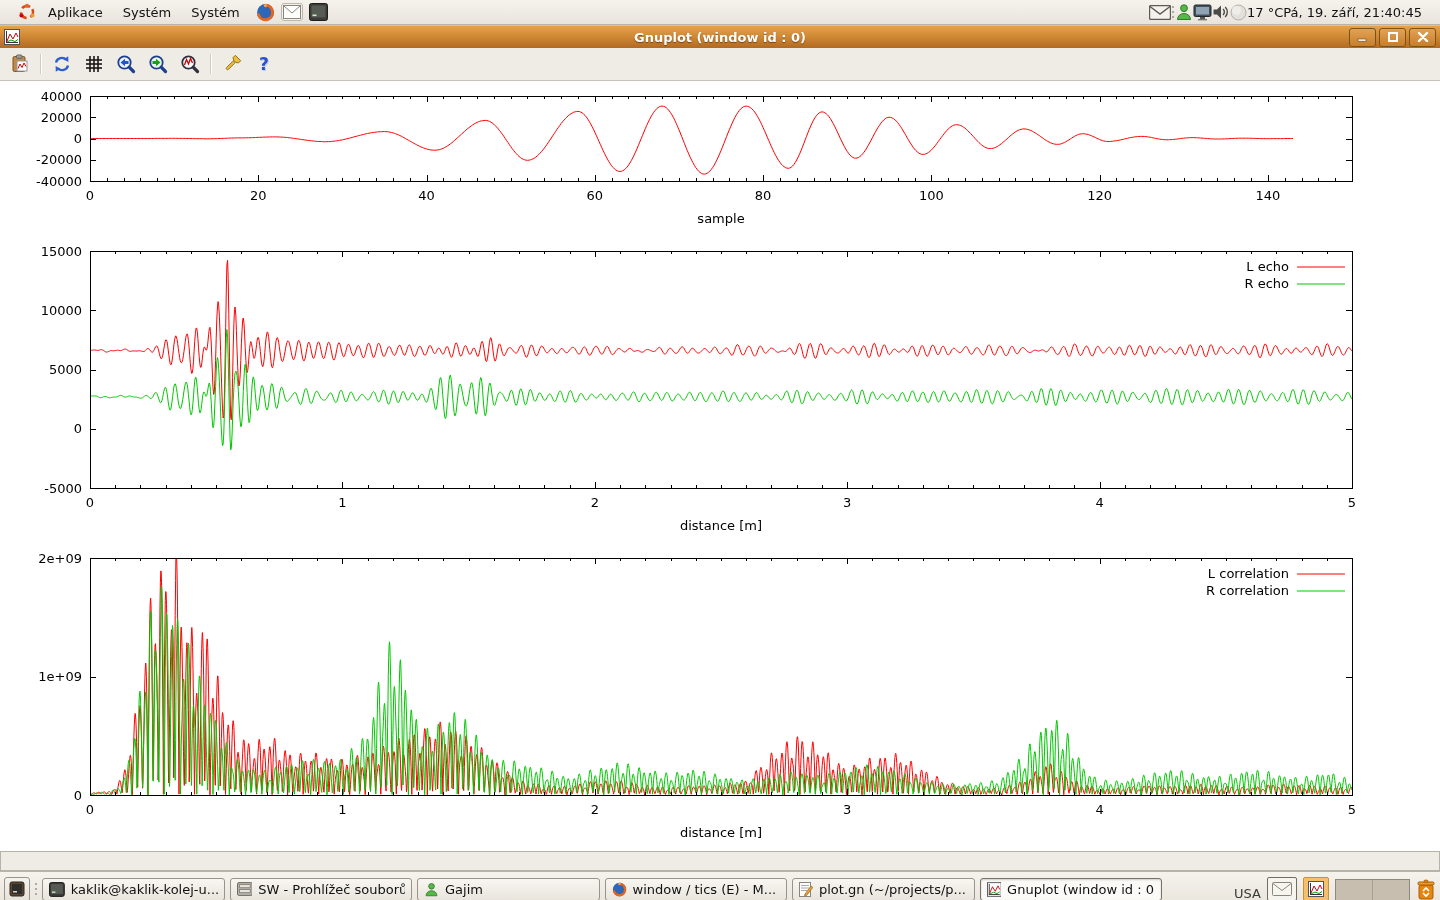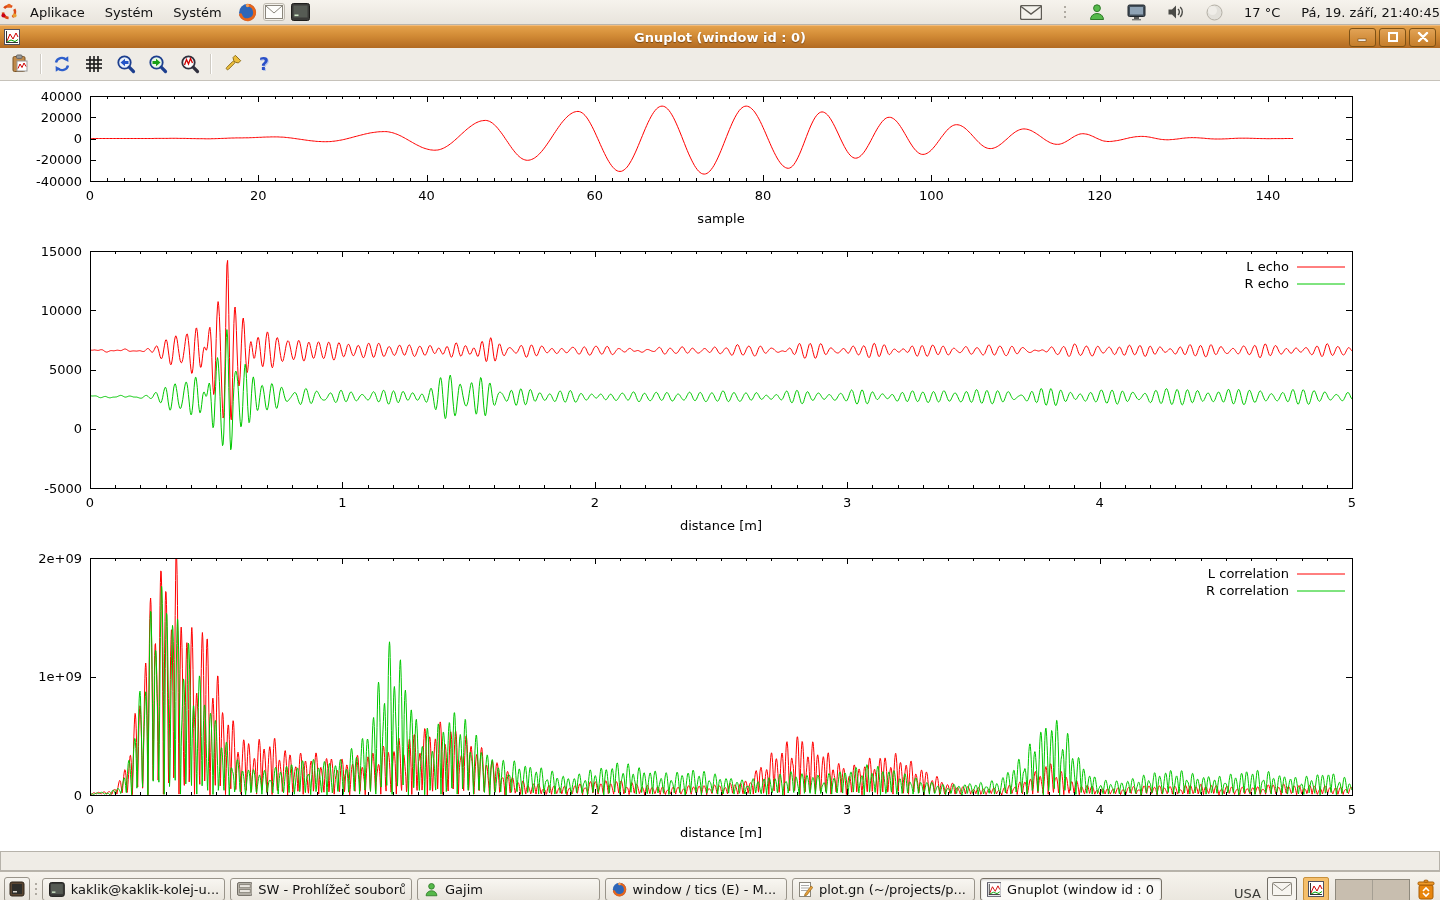--- a/index.html
+++ b/index.html
@@ -1,25 +1,25 @@
 <!DOCTYPE html>
 <html><head>
 <meta charset="utf-8">
 <style>
   html,body{margin:0;padding:0;background:#555;}
   .screen{position:relative;width:1440px;height:900px;overflow:hidden;
     font-family:"DejaVu Sans","Liberation Sans",sans-serif;font-size:13px;color:#111;background:#fff;}
   
   .top-panel{position:absolute;left:0;top:0;width:1440px;height:25px;
     background:linear-gradient(#F6F3ED,#E8E4DC);border-bottom:1px solid #B9B4AA;box-sizing:border-box;
-    display:flex;align-items:center;padding:0 0;}
+    display:flex;align-items:center;padding:0 18px;}
   .menu-group{display:flex;align-items:center;gap:4px;}
   .menu-item{padding:2px 8px;cursor:default;}
   .launchers{display:flex;align-items:center;gap:6px;margin-left:8px;}
-  .tray{margin-left:auto;display:flex;align-items:center;gap:21px;}
+  .tray{margin-left:auto;display:flex;align-items:center;gap:0;}
   .tray-text{white-space:nowrap;}
   .framed-icon{background:#F3F1EB;border:1px solid #BDB8AE;border-radius:3px;padding:1px;display:flex;}
   
   .gwindow{position:absolute;left:0;top:25px;width:1440px;height:846px;}
   .titlebar{height:23px;background:linear-gradient(#E5A24B,#D18A35 45%,#B26A22);
     border-top:1px solid #F2BC7C;box-sizing:border-box;display:flex;align-items:center;padding:0 4px;position:relative;}
   .title-text{position:absolute;left:0;right:0;text-align:center;color:#fff;font-weight:bold;
     text-shadow:0 1px 1px rgba(80,40,0,.65);font-size:13px;}
   .win-buttons{margin-left:auto;display:flex;gap:3px;z-index:2;}
   .win-btn{width:25px;height:17px;border:1px solid #7E5215;border-radius:3px;

